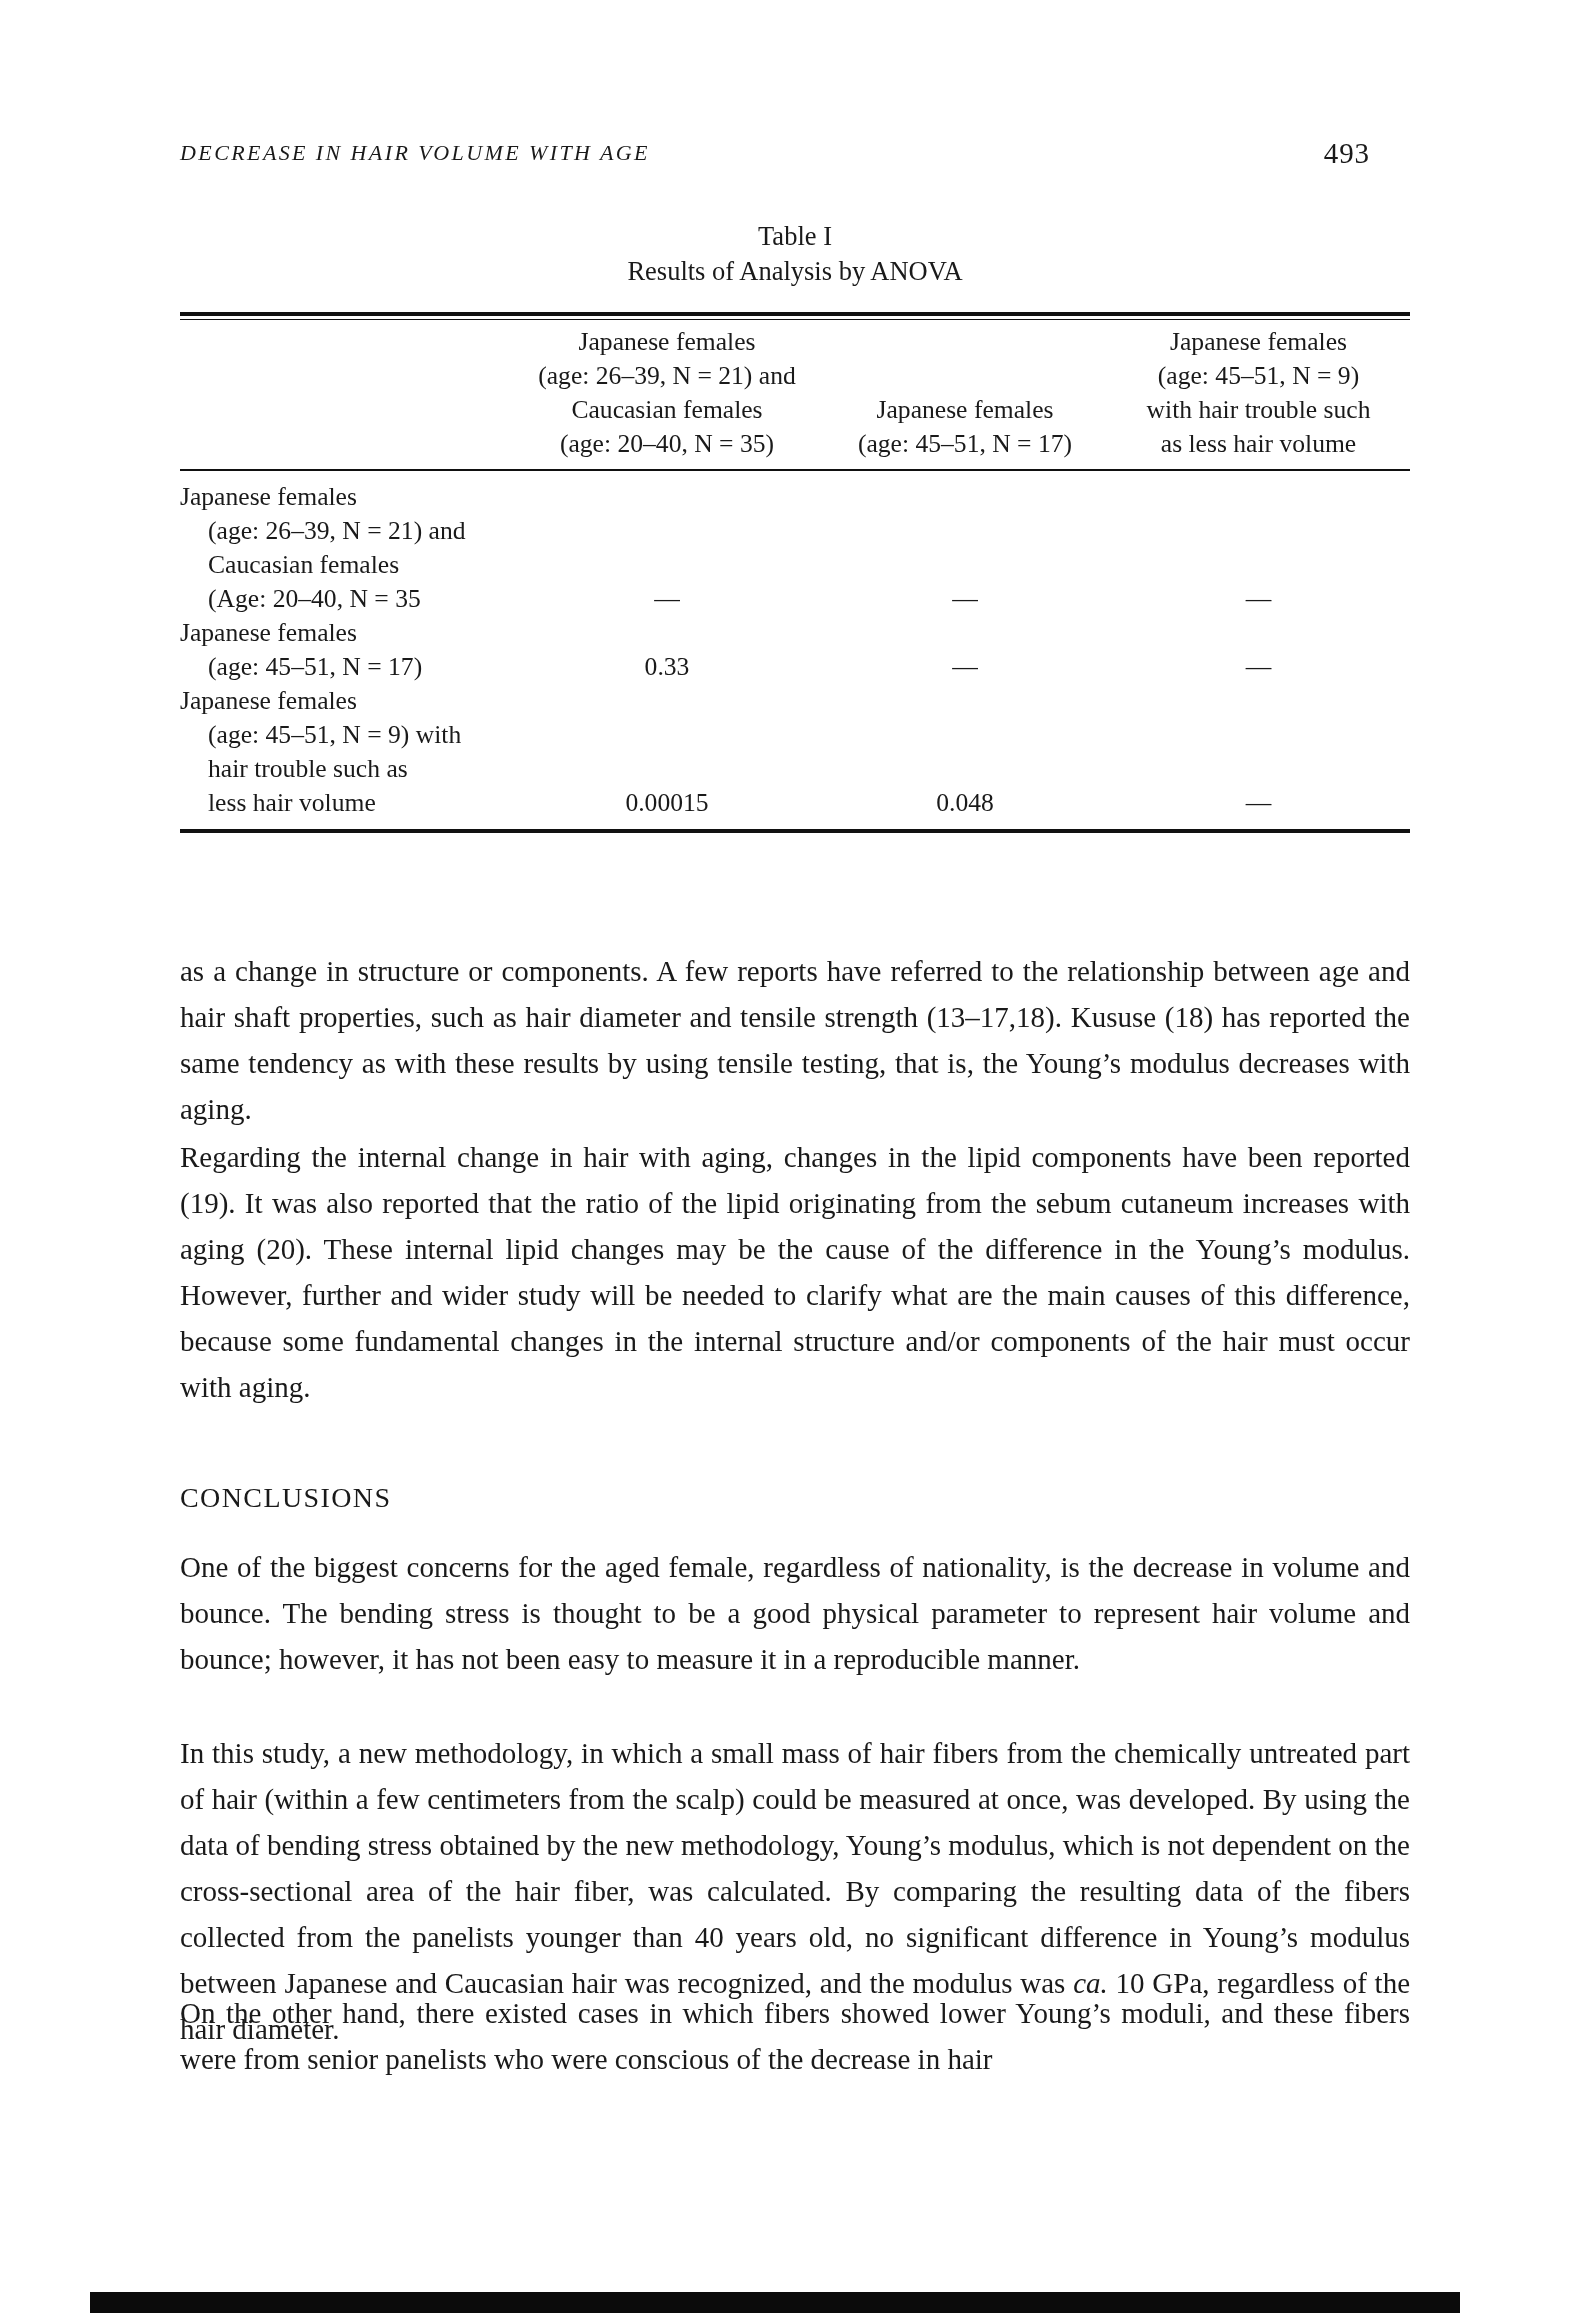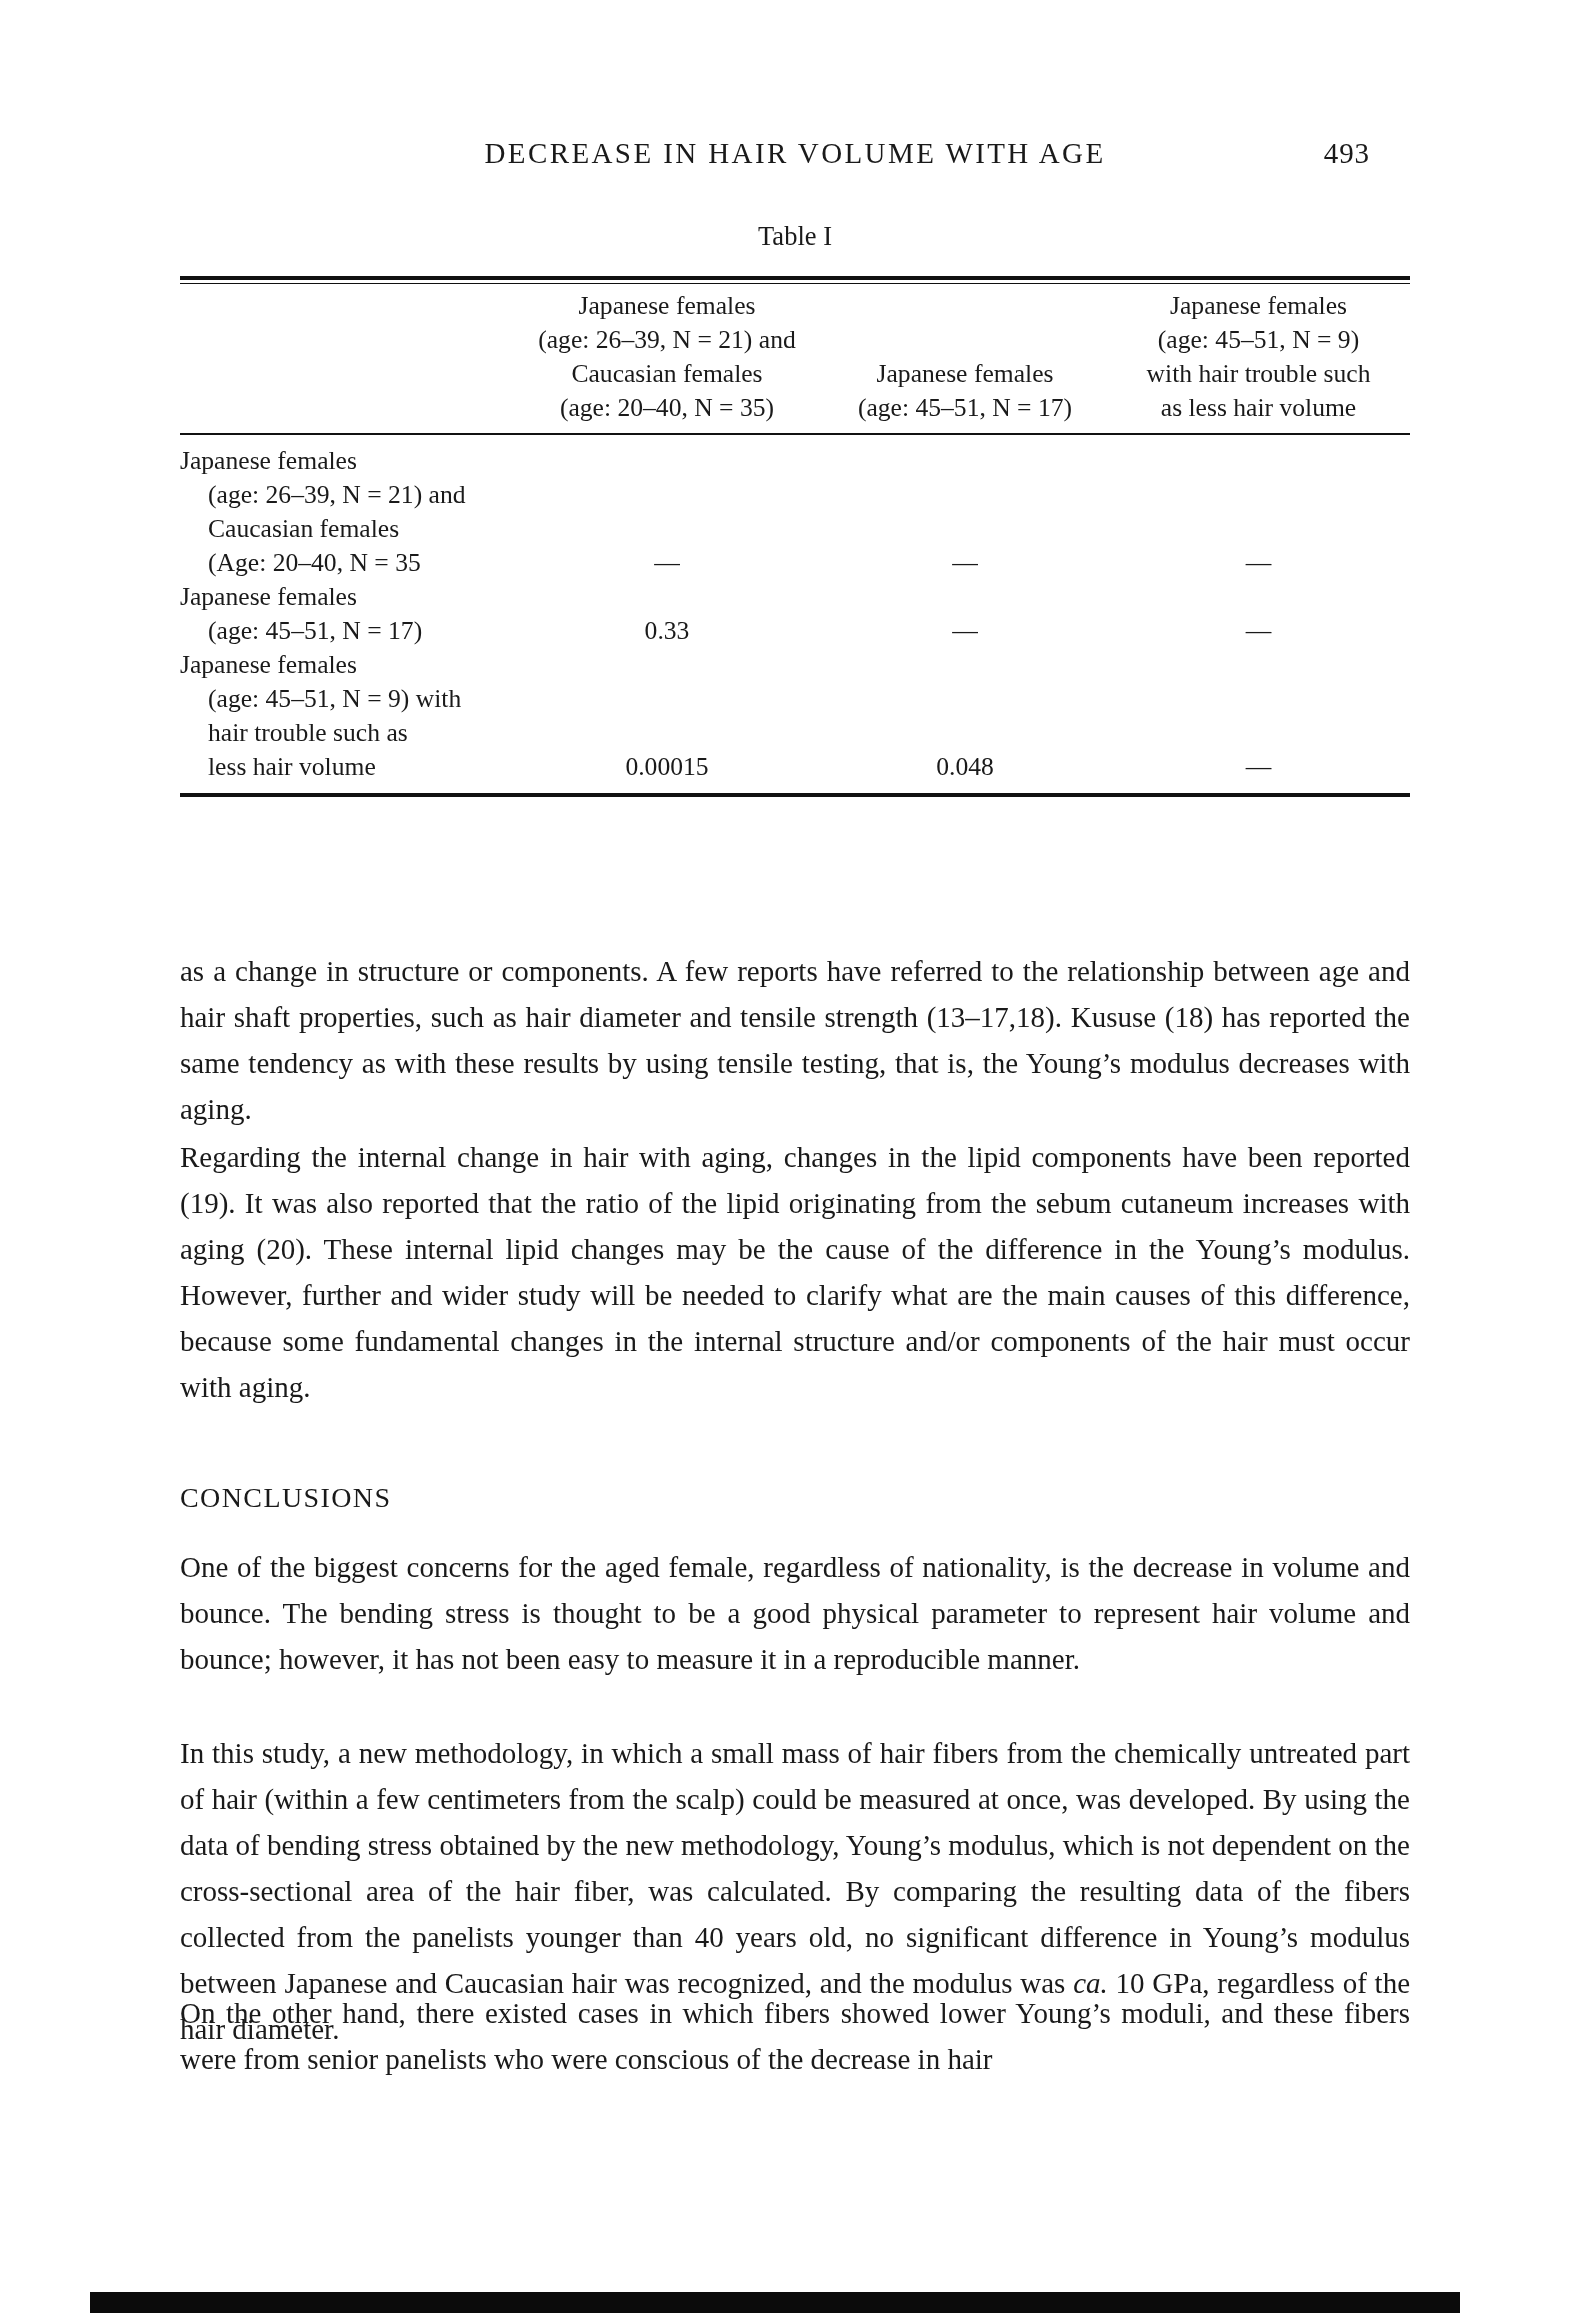--- a/index.html
+++ b/index.html
@@ -9,22 +9,23 @@
     font-family:"Liberation Serif", serif;
     color:#1a1a1a;
     position:relative;
     overflow:hidden;
   }
   .content-abs{position:absolute;left:180px;width:1230px;}
 
   
   .running-head-row{top:132px;height:42px;}
   .running-head{
-    text-align:center;font-size:29px;letter-spacing:2.4px;
+    font-size:22px;letter-spacing:2.4px;
     line-height:42px;
+    font-style:italic;
   }
   .page-number{
     position:absolute;right:40px;top:0;font-size:29px;line-height:42px;letter-spacing:0.9px;
   }
 
   
   .table-block{top:219px;}
   .table-title{text-align:center;font-size:26.5px;line-height:34px;}
   .table-subtitle{text-align:center;font-size:26.5px;line-height:36px;}
   .rule-thick{height:3.8px;background:#111;margin-top:23px;}
@@ -64,20 +65,21 @@
 </head>
 <body>
 
 <div class="content-abs running-head-row">
   <div class="running-head">DECREASE IN HAIR VOLUME WITH AGE</div>
   <div class="page-number">493</div>
 </div>
 
 <div class="content-abs table-block">
   <div class="table-title">Table I</div>
+  <div class="table-subtitle">Results of Analysis by ANOVA</div>
 
   <div class="rule-thick"></div>
   <div class="rule-thin"></div>
 
   <div class="tgrid thead">
     <div class="stub"></div>
     <div class="colhead">
       <div>Japanese females</div>
       <div>(age: 26–39, N = 21) and</div>
       <div>Caucasian females</div>

